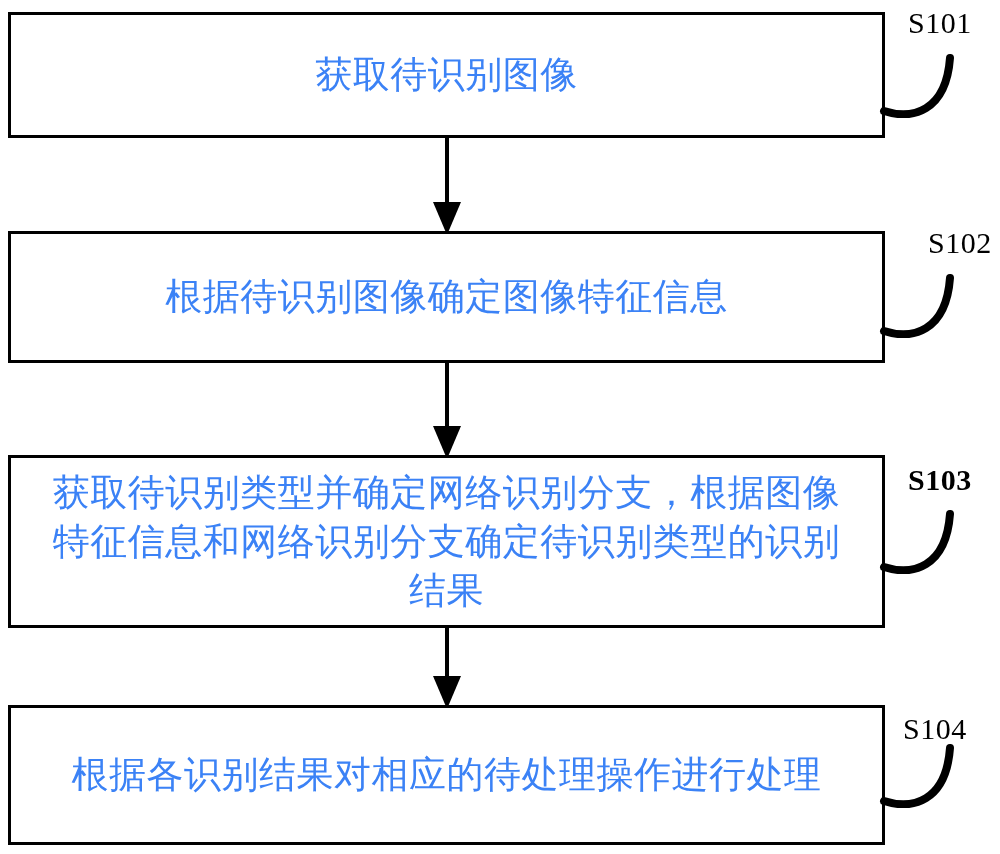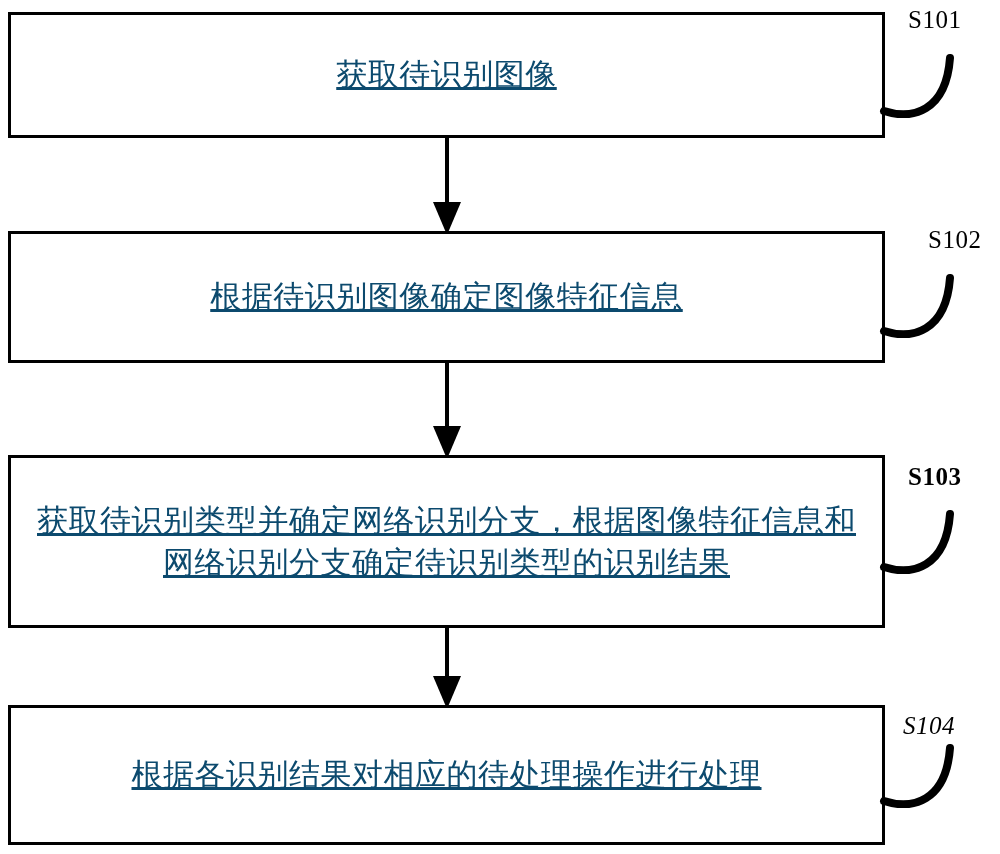--- a/index.html
+++ b/index.html
@@ -25,54 +25,53 @@
     position: absolute;
     border: 3px solid #000000;
     background: #ffffff;
     box-sizing: border-box;
     display: flex;
     align-items: center;
     justify-content: center;
   }
   .node-text {
     font-family: "Liberation Serif", "DejaVu Serif", serif;
-    font-size: 31px;
+    font-size: 37px;
     line-height: 1.33;
-    color: #0c4a6e;
+    color: #3b82f6;
     text-align: center;
     padding: 0 26px;
     letter-spacing: 0.5px;
     white-space: pre-wrap;
-    text-decoration: underline;
   }
   .node-text.multi {
     text-align: center;
   }
   .step-label {
     position: absolute;
     font-family: "Liberation Serif", "DejaVu Serif", serif;
-    font-size: 25px;
+    font-size: 30px;
     color: #000000;
     letter-spacing: 0.5px;
     white-space: nowrap;
   }
   .connector-arrow, .hook-curve {
     position: absolute;
     pointer-events: none;
   }
   
   #box-s101 { left: 8px;  top: 12px;  width: 877px; height: 126px; }
   #box-s102 { left: 8px;  top: 231px; width: 877px; height: 132px; }
   #box-s103 { left: 8px;  top: 455px; width: 877px; height: 173px; }
   #box-s104 { left: 8px;  top: 705px; width: 877px; height: 140px; }
 
   #label-s101 { left: 908px; top: 6px; }
   #label-s102 { left: 928px; top: 226px; }
   #label-s103 { left: 908px; top: 463px; font-weight: bold; }
-  #label-s104 { left: 903px; top: 712px; font-style: italic; }
+  #label-s104 { left: 903px; top: 712px; }
 
   #arrow-1 { left: 424px; top: 136px; width: 46px; height: 99px; }
   #arrow-2 { left: 424px; top: 361px; width: 46px; height: 98px; }
   #arrow-3 { left: 424px; top: 626px; width: 46px; height: 83px; }
 
   #hook-s101 { left: 878px; top: 52px;  width: 86px; height: 66px; }
   #hook-s102 { left: 878px; top: 272px; width: 86px; height: 66px; }
   #hook-s103 { left: 878px; top: 508px; width: 86px; height: 66px; }
   #hook-s104 { left: 878px; top: 742px; width: 86px; height: 66px; }
 </style>

